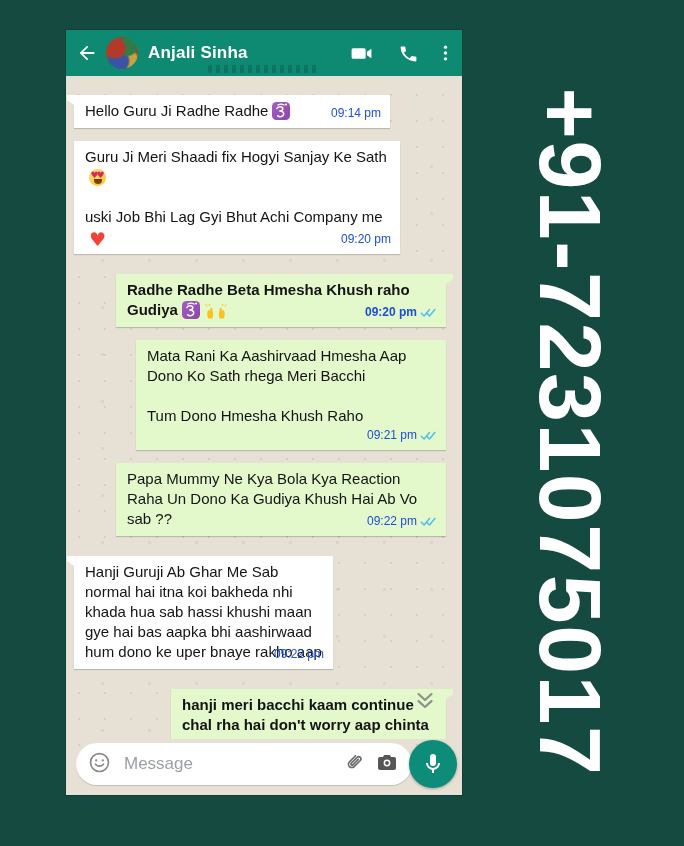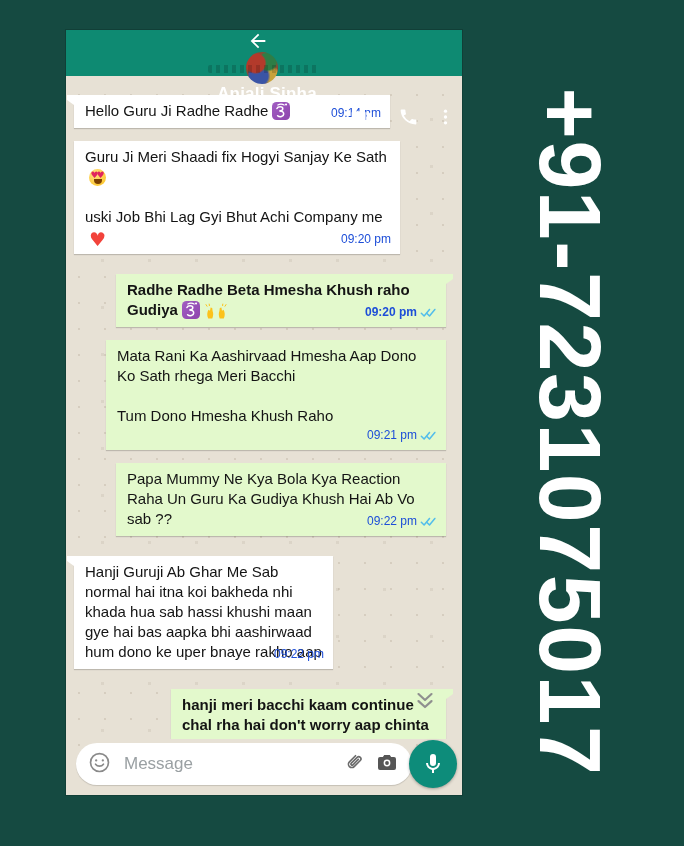--- a/index.html
+++ b/index.html
@@ -16,21 +16,21 @@
       radial-gradient(rgba(168,156,134,.28) 1.2px, transparent 1.4px),
       radial-gradient(rgba(168,156,134,.18) 1.6px, transparent 1.8px);
     background-size:26px 26px,47px 47px;
     background-position:0 0,13px 19px;
     box-shadow:0 0 0 1px rgba(0,0,0,.15);
   }
   
   .app-bar{
     position:absolute;top:0;left:0;right:0;height:46px;
     background:#0e8a72;display:flex;align-items:center;
-    padding:0 14px 0 10px;box-sizing:border-box;z-index:5;flex-direction:column;
+    padding:0 14px 0 10px;box-sizing:border-box;z-index:5;
   }
   .back{width:22px;height:22px;flex:none;margin-right:8px;display:flex;align-items:center;}
   .avatar{
     width:32px;height:32px;border-radius:50%;flex:none;
     background:
       radial-gradient(circle at 30% 35%, #b33a2b 0 30%, transparent 36%),
       radial-gradient(circle at 68% 30%, #2e7d46 0 26%, transparent 33%),
       radial-gradient(circle at 40% 75%, #3a54a5 0 30%, transparent 38%),
       radial-gradient(circle at 72% 70%, #c8a23a 0 24%, transparent 32%),
       #8a4a33;
@@ -197,37 +197,37 @@
             <span class="ticks">
               <svg viewBox="0 0 19 12" width="17" height="11" fill="none" stroke="#53bdeb" stroke-width="1.7" stroke-linecap="round" stroke-linejoin="round">
                 <path d="M1.5 6.8l3.1 3.1 6-7.3"></path>
                 <path d="M7.5 6.8l3.1 3.1 6-7.3"></path>
               </svg>
             </span>
           </span>
         </div>
       </div>
       <div class="msg out">
-        <div class="bubble meta-below" style="width: 340px;">
+        <div class="bubble meta-below" style="width: 310px;">
           <p>Mata Rani Ka Aashirvaad Hmesha Aap Dono Ko Sath rhega Meri Bacchi</p>
           <p>Tum Dono Hmesha Khush Raho</p>
           <span class="meta">
             <span>09:21 pm</span>
             <span class="ticks">
               <svg viewBox="0 0 19 12" width="17" height="11" fill="none" stroke="#53bdeb" stroke-width="1.7" stroke-linecap="round" stroke-linejoin="round">
                 <path d="M1.5 6.8l3.1 3.1 6-7.3"></path>
                 <path d="M7.5 6.8l3.1 3.1 6-7.3"></path>
               </svg>
             </span>
           </span>
         </div>
       </div>
       <div class="msg out">
         <div class="bubble" style="width: 330px;">
-          <p>Papa Mummy Ne Kya Bola Kya Reaction Raha Un Guru Ka Gudiya Khush Hai Ab Vo sab ??</p>
+          <p>Papa Mummy Ne Kya Bola Kya Reaction Raha Un Dono Ka Gudiya Khush Hai Ab Vo sab ??</p>
           <span class="meta">
             <span>09:22 pm</span>
             <span class="ticks">
               <svg viewBox="0 0 19 12" width="17" height="11" fill="none" stroke="#53bdeb" stroke-width="1.7" stroke-linecap="round" stroke-linejoin="round">
                 <path d="M1.5 6.8l3.1 3.1 6-7.3"></path>
                 <path d="M7.5 6.8l3.1 3.1 6-7.3"></path>
               </svg>
             </span>
           </span>
         </div>

